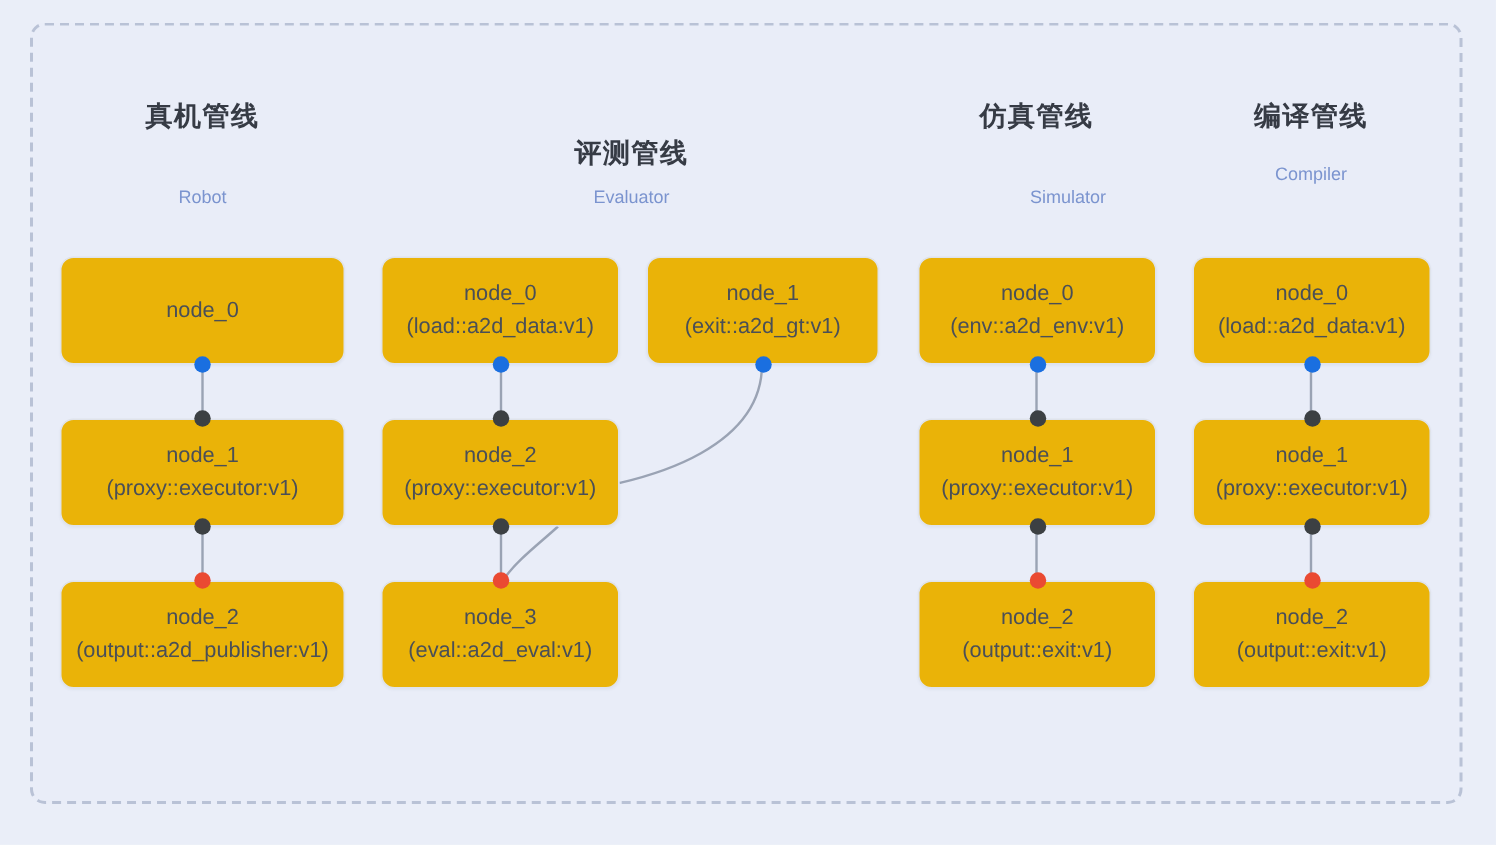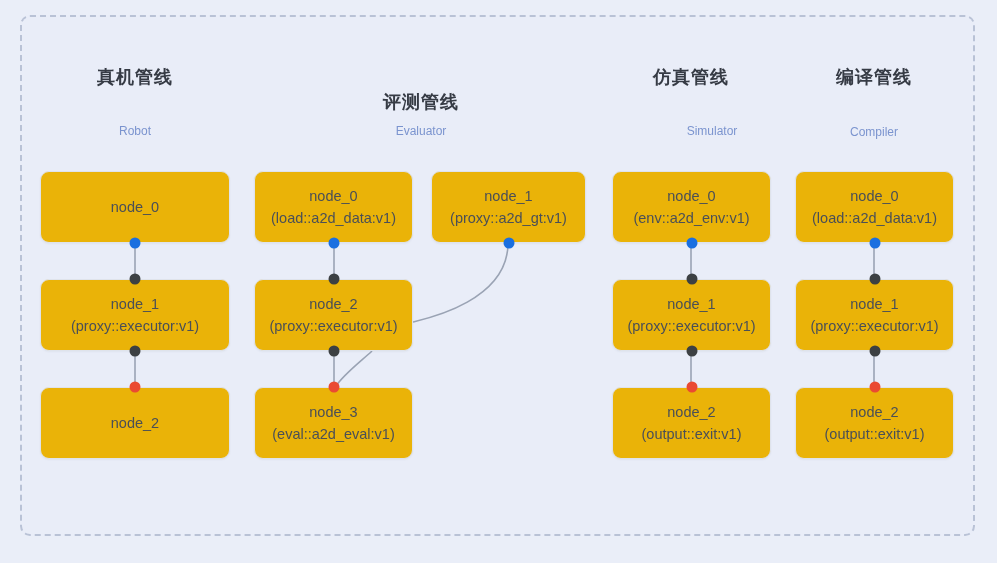--- a/index.html
+++ b/index.html
@@ -114,45 +114,46 @@
     </svg>
 
   <div id="titles">
       <div class="col-title-cn" style="left: 135px; top: 65px;">真机管线</div>
       <div class="col-title-en" style="left: 135px; top: 124px;">Robot</div>
       <div class="col-title-cn" style="left: 421px; top: 65px; margin-top: 25px;">评测管线</div>
       <div class="col-title-en" style="left: 421px; top: 124px;">Evaluator</div>
       <div class="col-title-cn" style="left: 691px; top: 65px;">仿真管线</div>
       <div class="col-title-en" style="left: 691px; top: 124px; margin-left: 21px;">Simulator</div>
       <div class="col-title-cn" style="left: 874px; top: 65px;">编译管线</div>
-      <div class="col-title-en" style="left: 874px; top: 125px;">Compiler</div>
+      <div class="col-title-en" style="left: 874px; top: 109px;">Compiler</div>
     </div>
   <div id="nodes">
       <div class="node" style="left: 40px; top: 171px; width: 190px; height: 72px;">
         <div class="node-title">node_0</div>
       </div>
       <div class="port port-blue" style="left: 135px; top: 243px;"></div>
       <div class="node" style="left: 40px; top: 279px; width: 190px; height: 72px;">
         <div class="node-title">node_1</div>
         <div class="node-sub">(proxy::executor:v1)</div>
       </div>
       <div class="port port-dark" style="left: 135px; top: 279px;"></div>
       <div class="port port-dark" style="left: 135px; top: 351px;"></div>
       <div class="node" style="left: 40px; top: 387px; width: 190px; height: 72px;">
         <div class="node-title">node_2</div>
+        <div class="node-sub">(output::a2d_publisher:v1)</div>
       </div>
       <div class="port port-red" style="left: 135px; top: 387px;"></div>
       <div class="node" style="left: 254px; top: 171px; width: 159px; height: 72px;">
         <div class="node-title">node_0</div>
         <div class="node-sub">(load::a2d_data:v1)</div>
       </div>
       <div class="port port-blue" style="left: 333.5px; top: 243px;"></div>
       <div class="node" style="left: 431px; top: 171px; width: 155px; height: 72px;">
         <div class="node-title">node_1</div>
-        <div class="node-sub">(proxy::a2d_gt:v1)</div>
+        <div class="node-sub">(exit::a2d_gt:v1)</div>
       </div>
       <div class="port port-blue" style="left: 508.5px; top: 243px;"></div>
       <div class="node" style="left: 254px; top: 279px; width: 159px; height: 72px;">
         <div class="node-title">node_2</div>
         <div class="node-sub">(proxy::executor:v1)</div>
       </div>
       <div class="port port-dark" style="left: 333.5px; top: 279px;"></div>
       <div class="port port-dark" style="left: 333.5px; top: 351px;"></div>
       <div class="node" style="left: 254px; top: 387px; width: 159px; height: 72px;">
         <div class="node-title">node_3</div>

